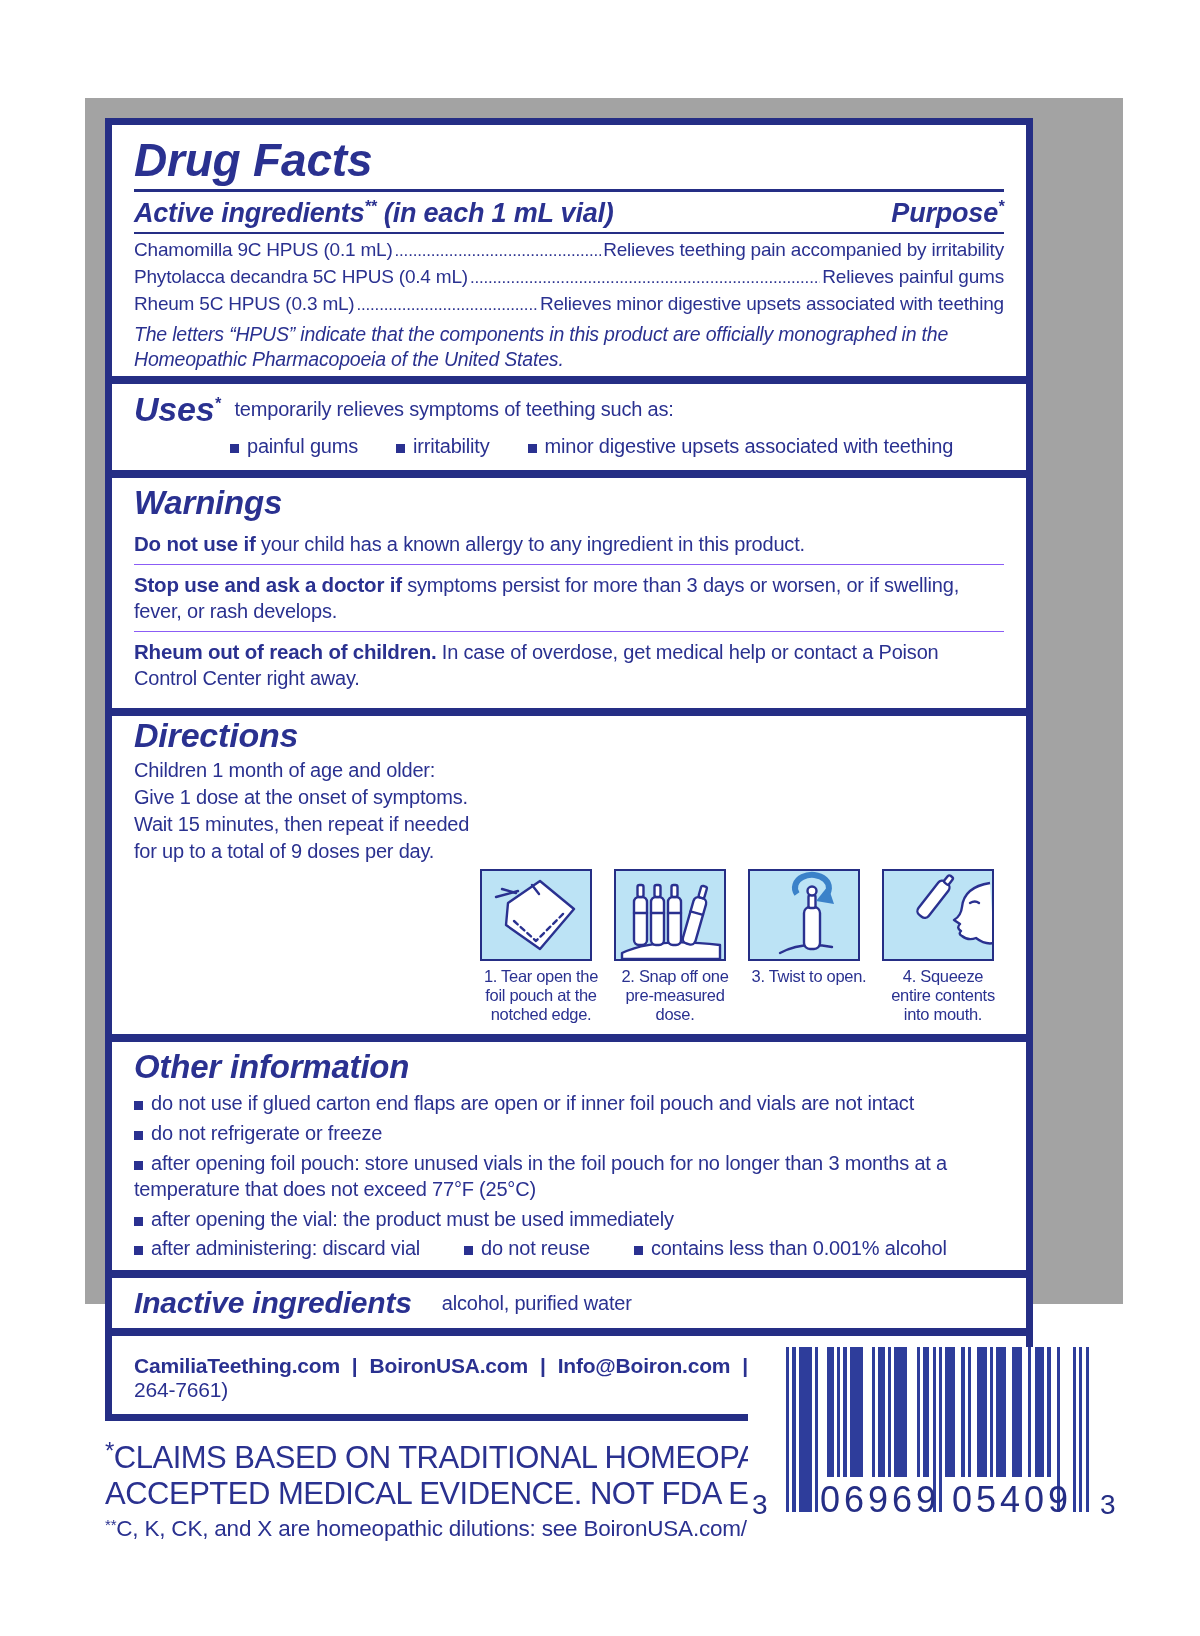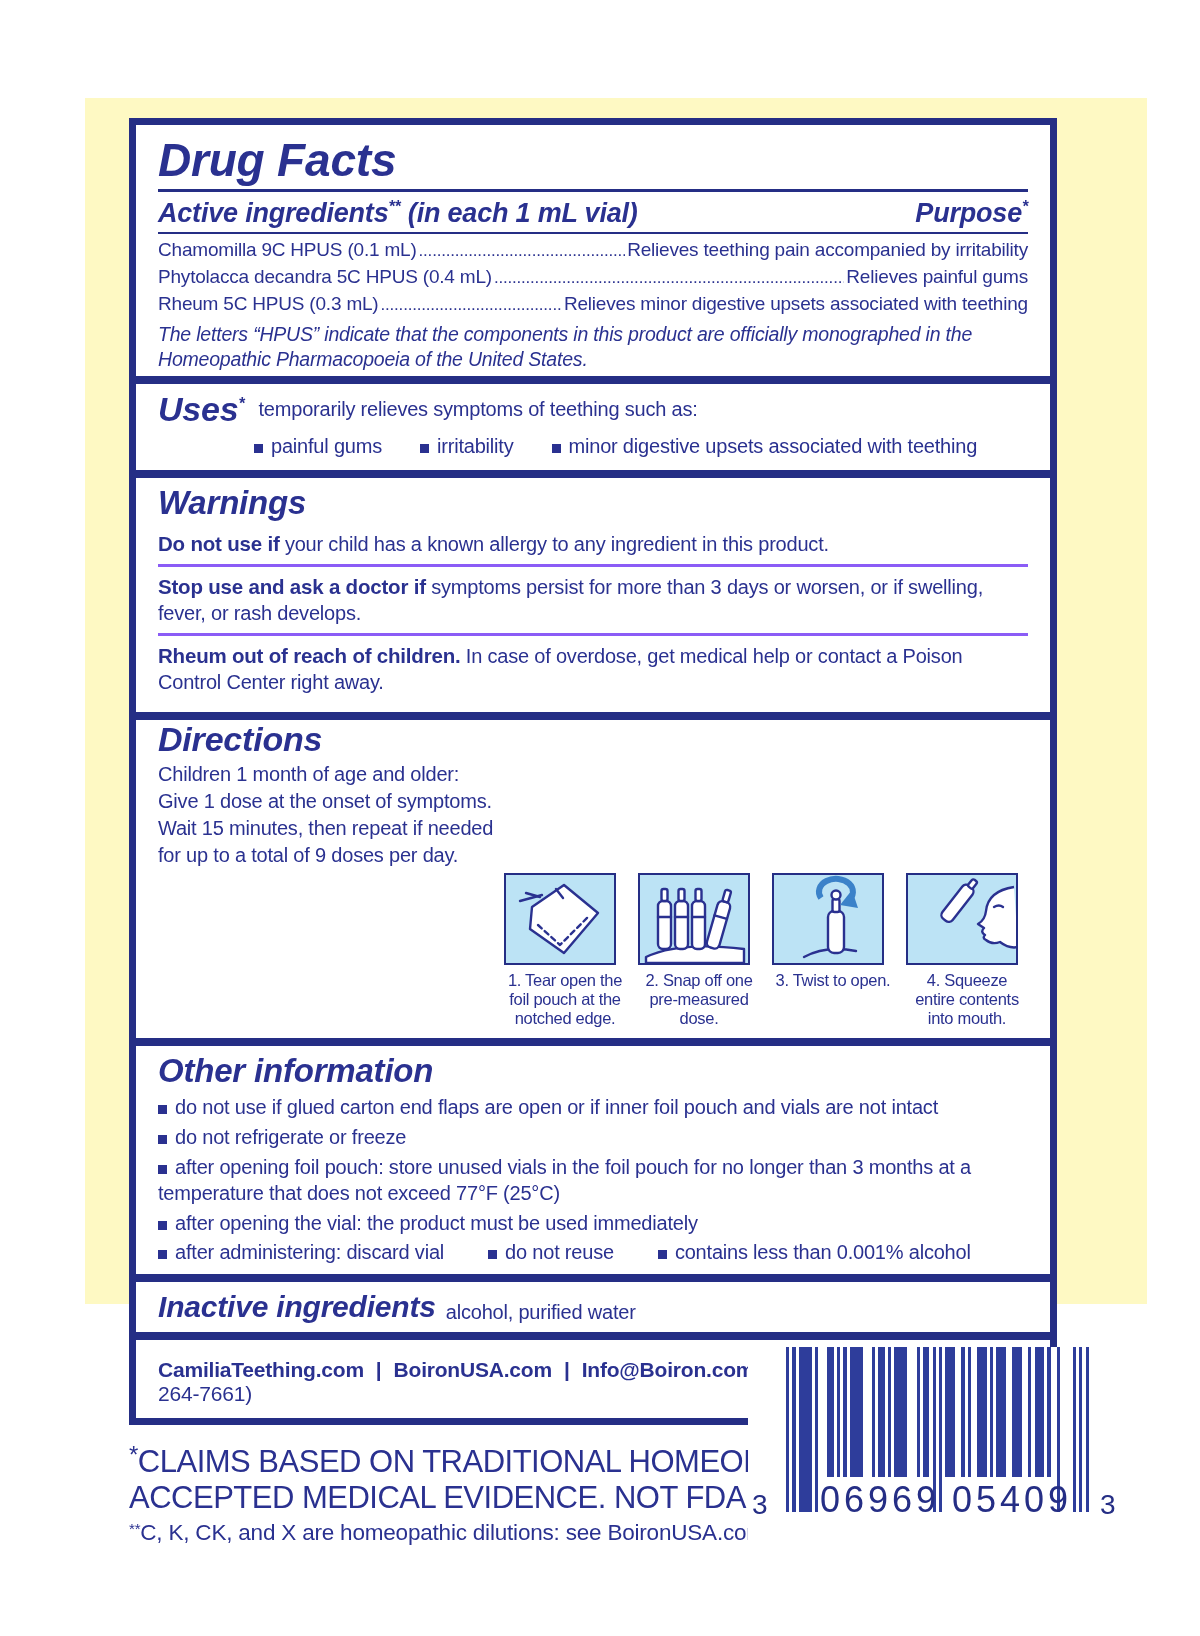--- a/index.html
+++ b/index.html
@@ -1,21 +1,21 @@
 <!DOCTYPE html>
 <html><head>
 <meta charset="utf-8">
 <style>
   html,body{margin:0;padding:0;}
   body{
     width:1200px;height:1636px;background:#ffffff;position:relative;
     font-family:"Liberation Sans",sans-serif;color:#2a3190;letter-spacing:-0.2px;
     overflow:hidden;
   }
-  .pink{position:absolute;left:85px;top:98px;width:1038px;height:1206px;background:#fef9c3;padding-left:24px;}
+  .pink{position:absolute;left:85px;top:98px;width:1038px;height:1206px;background:#a3a3a3;}
   .panel{margin:20px 90px 0 20px;border:7px solid #252e85;background:#ffffff;}
   .sec{padding:6px 22px 10px;}
   .sec-title{padding-top:10px;padding-bottom:4px;}
   .title{font-style:italic;font-weight:bold;font-size:46px;line-height:50px;}
   .rule{height:3px;background:#252e85;margin:4px 0 6px;}
   .rule2{height:2px;background:#252e85;margin:3px 0 3px;}
   .sep{height:8px;background:#252e85;}
   .hrow{display:flex;justify-content:space-between;align-items:baseline;}
   .h2{font-style:italic;font-weight:bold;font-size:27px;}
   .sup{font-size:16px;vertical-align:super;}
@@ -24,34 +24,34 @@
   .leader{flex:1;overflow:hidden;white-space:nowrap;margin:0 2px;font-size:17px;}
   .leader::after{content:"....................................................................................................................................................";}
   .ingpurpose{white-space:nowrap;}
   .note{font-style:italic;font-size:19.5px;line-height:25px;margin-top:4px;max-width:830px;}
   .uses-line{display:flex;align-items:center;}
   .h1{font-style:italic;font-weight:bold;font-size:34px;}
   .uses-intro{font-size:20px;margin-left:14px;}
   .bullets-row{display:flex;gap:38px;margin:6px 0 2px 96px;font-size:20px;}
   .sq{display:inline-block;width:9px;height:9px;background:#2a3190;margin-right:8px;}
   .witem{font-size:20px;line-height:26px;padding:7px 0;}
-  .witem + .witem{border-top:3px solid #8b5cf6;}
+  .witem + .witem{border-top:1px solid #8b5cf6;}
   .witem b{font-size:20.5px;}
   .h1w{font-style:italic;font-weight:bold;font-size:33px;margin-bottom:2px;}
   .dir-flex{display:flex;flex-direction:column;}
   .dir-left{width:352px;flex:none;font-size:20px;line-height:27px;}
   .dir-left .h1{display:block;margin-bottom:8px;}
   .dir-line{display:block;}
   .steps{display:flex;gap:12px;flex:1;justify-content:flex-end;padding-top:4px;}
   .step{width:122px;}
   .stepbox{width:112px;height:92px;border:2px solid #252e85;background:#bce3f5;box-sizing:border-box;}
   .stepcap{font-size:16.5px;line-height:19px;margin-top:6px;text-align:center;letter-spacing:-0.3px;}
   .oi-bullet{font-size:20px;line-height:26px;margin:4px 0;}
   .oi-row{display:flex;gap:44px;margin-top:5px;font-size:20px;align-items:flex-end;}
-  .inact{display:flex;align-items:flex-end;padding-top:8px;padding-bottom:8px;}
+  .inact{display:flex;align-items:center;padding-top:8px;padding-bottom:8px;gap:20px;}
   .h1i{font-style:italic;font-weight:bold;font-size:30px;}
   .inact-text{font-size:20px;margin-left:10px;}
   .qsec{padding-top:10px;padding-bottom:12px;}
   .contacts{margin-top:8px;font-size:21px;font-weight:bold;}
   .pipe{margin:0 12px;font-weight:bold;}
   .phone-alt{font-weight:normal;}
   .footnotes{margin:12px 0 0 20px;}
   .claims{font-size:31px;line-height:36px;max-width:965px;letter-spacing:-0.5px;}
   .claims .mark{font-size:24px;vertical-align:9px;}
   .dilutions{font-size:22.5px;margin-top:4px;}

